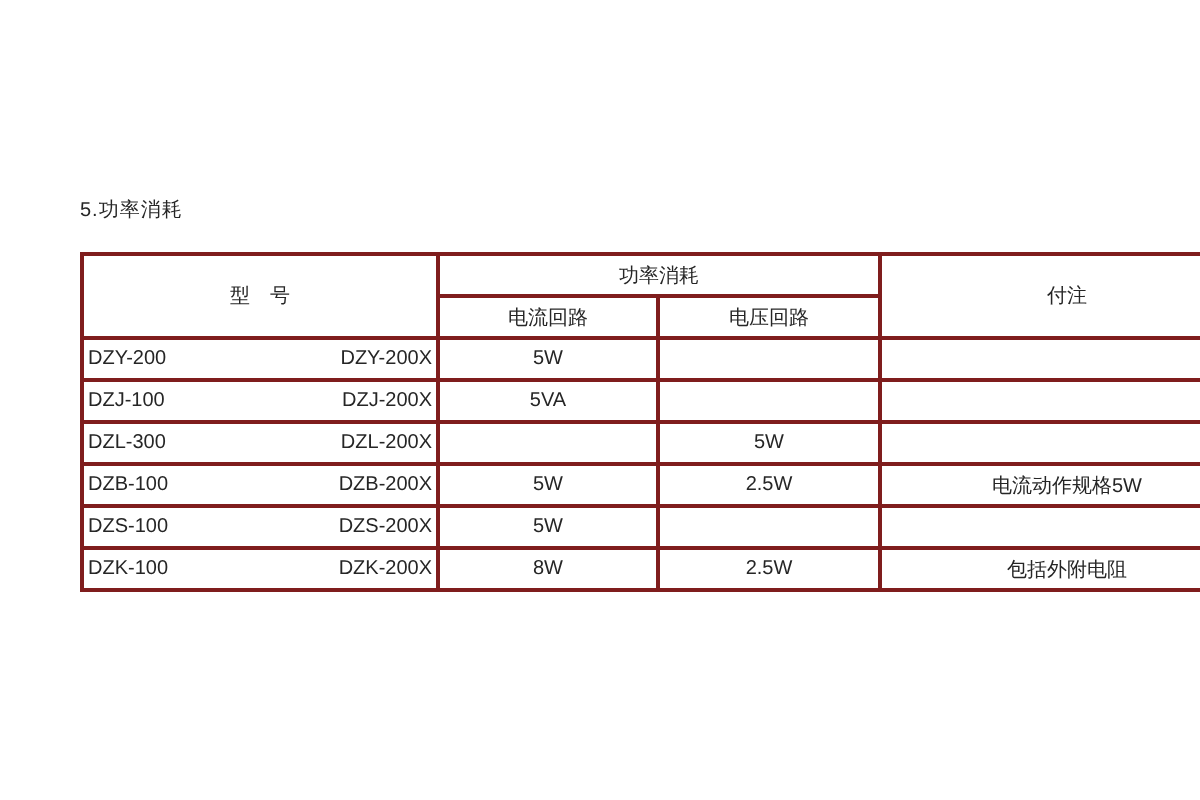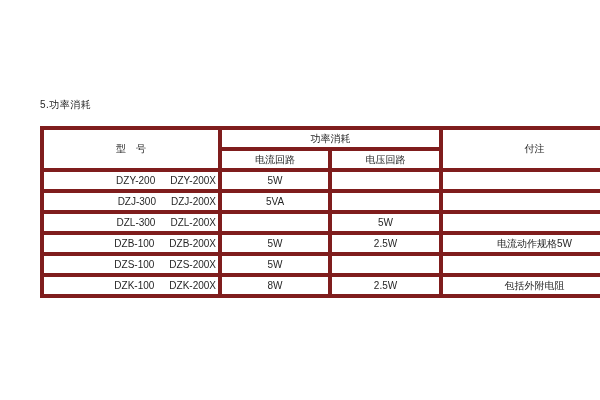--- a/index.html
+++ b/index.html
@@ -23,34 +23,34 @@
     letter-spacing: 0.5px;
   }
   table.spec {
     position: absolute;
     left: 8px; top: 126px;
     width: 586px;
     border-collapse: collapse;
     table-layout: fixed;
   }
   table.spec td {
-    border: 4px solid #7f1d1d;
+    border: 2px solid #7f1d1d;
     height: 21px;
     font-size: 10px;
     font-weight: normal;
     color: #262626;
     text-align: center;
     vertical-align: middle;
     padding: 0 2px;
     white-space: nowrap;
     overflow: hidden;
   }
   .model-pair {
     display: flex;
-    justify-content: flex-end;
+    justify-content: space-between;
     align-items: center;
     gap: 15px;
   }
 </style>
 </head>
 <body>
 
 <div class="page">
 
   <div class="heading">5.功率消耗</div>
@@ -81,21 +81,21 @@
           </div>
         </td>
         <td>5W</td>
         <td></td>
         <td></td>
       </tr>
 
       <tr>
         <td>
           <div class="model-pair">
-            <span>DZJ-300</span>
+            <span>DZJ-100</span>
             <span>DZJ-200X</span>
           </div>
         </td>
         <td>5VA</td>
         <td></td>
         <td></td>
       </tr>
 
       <tr>
         <td>

